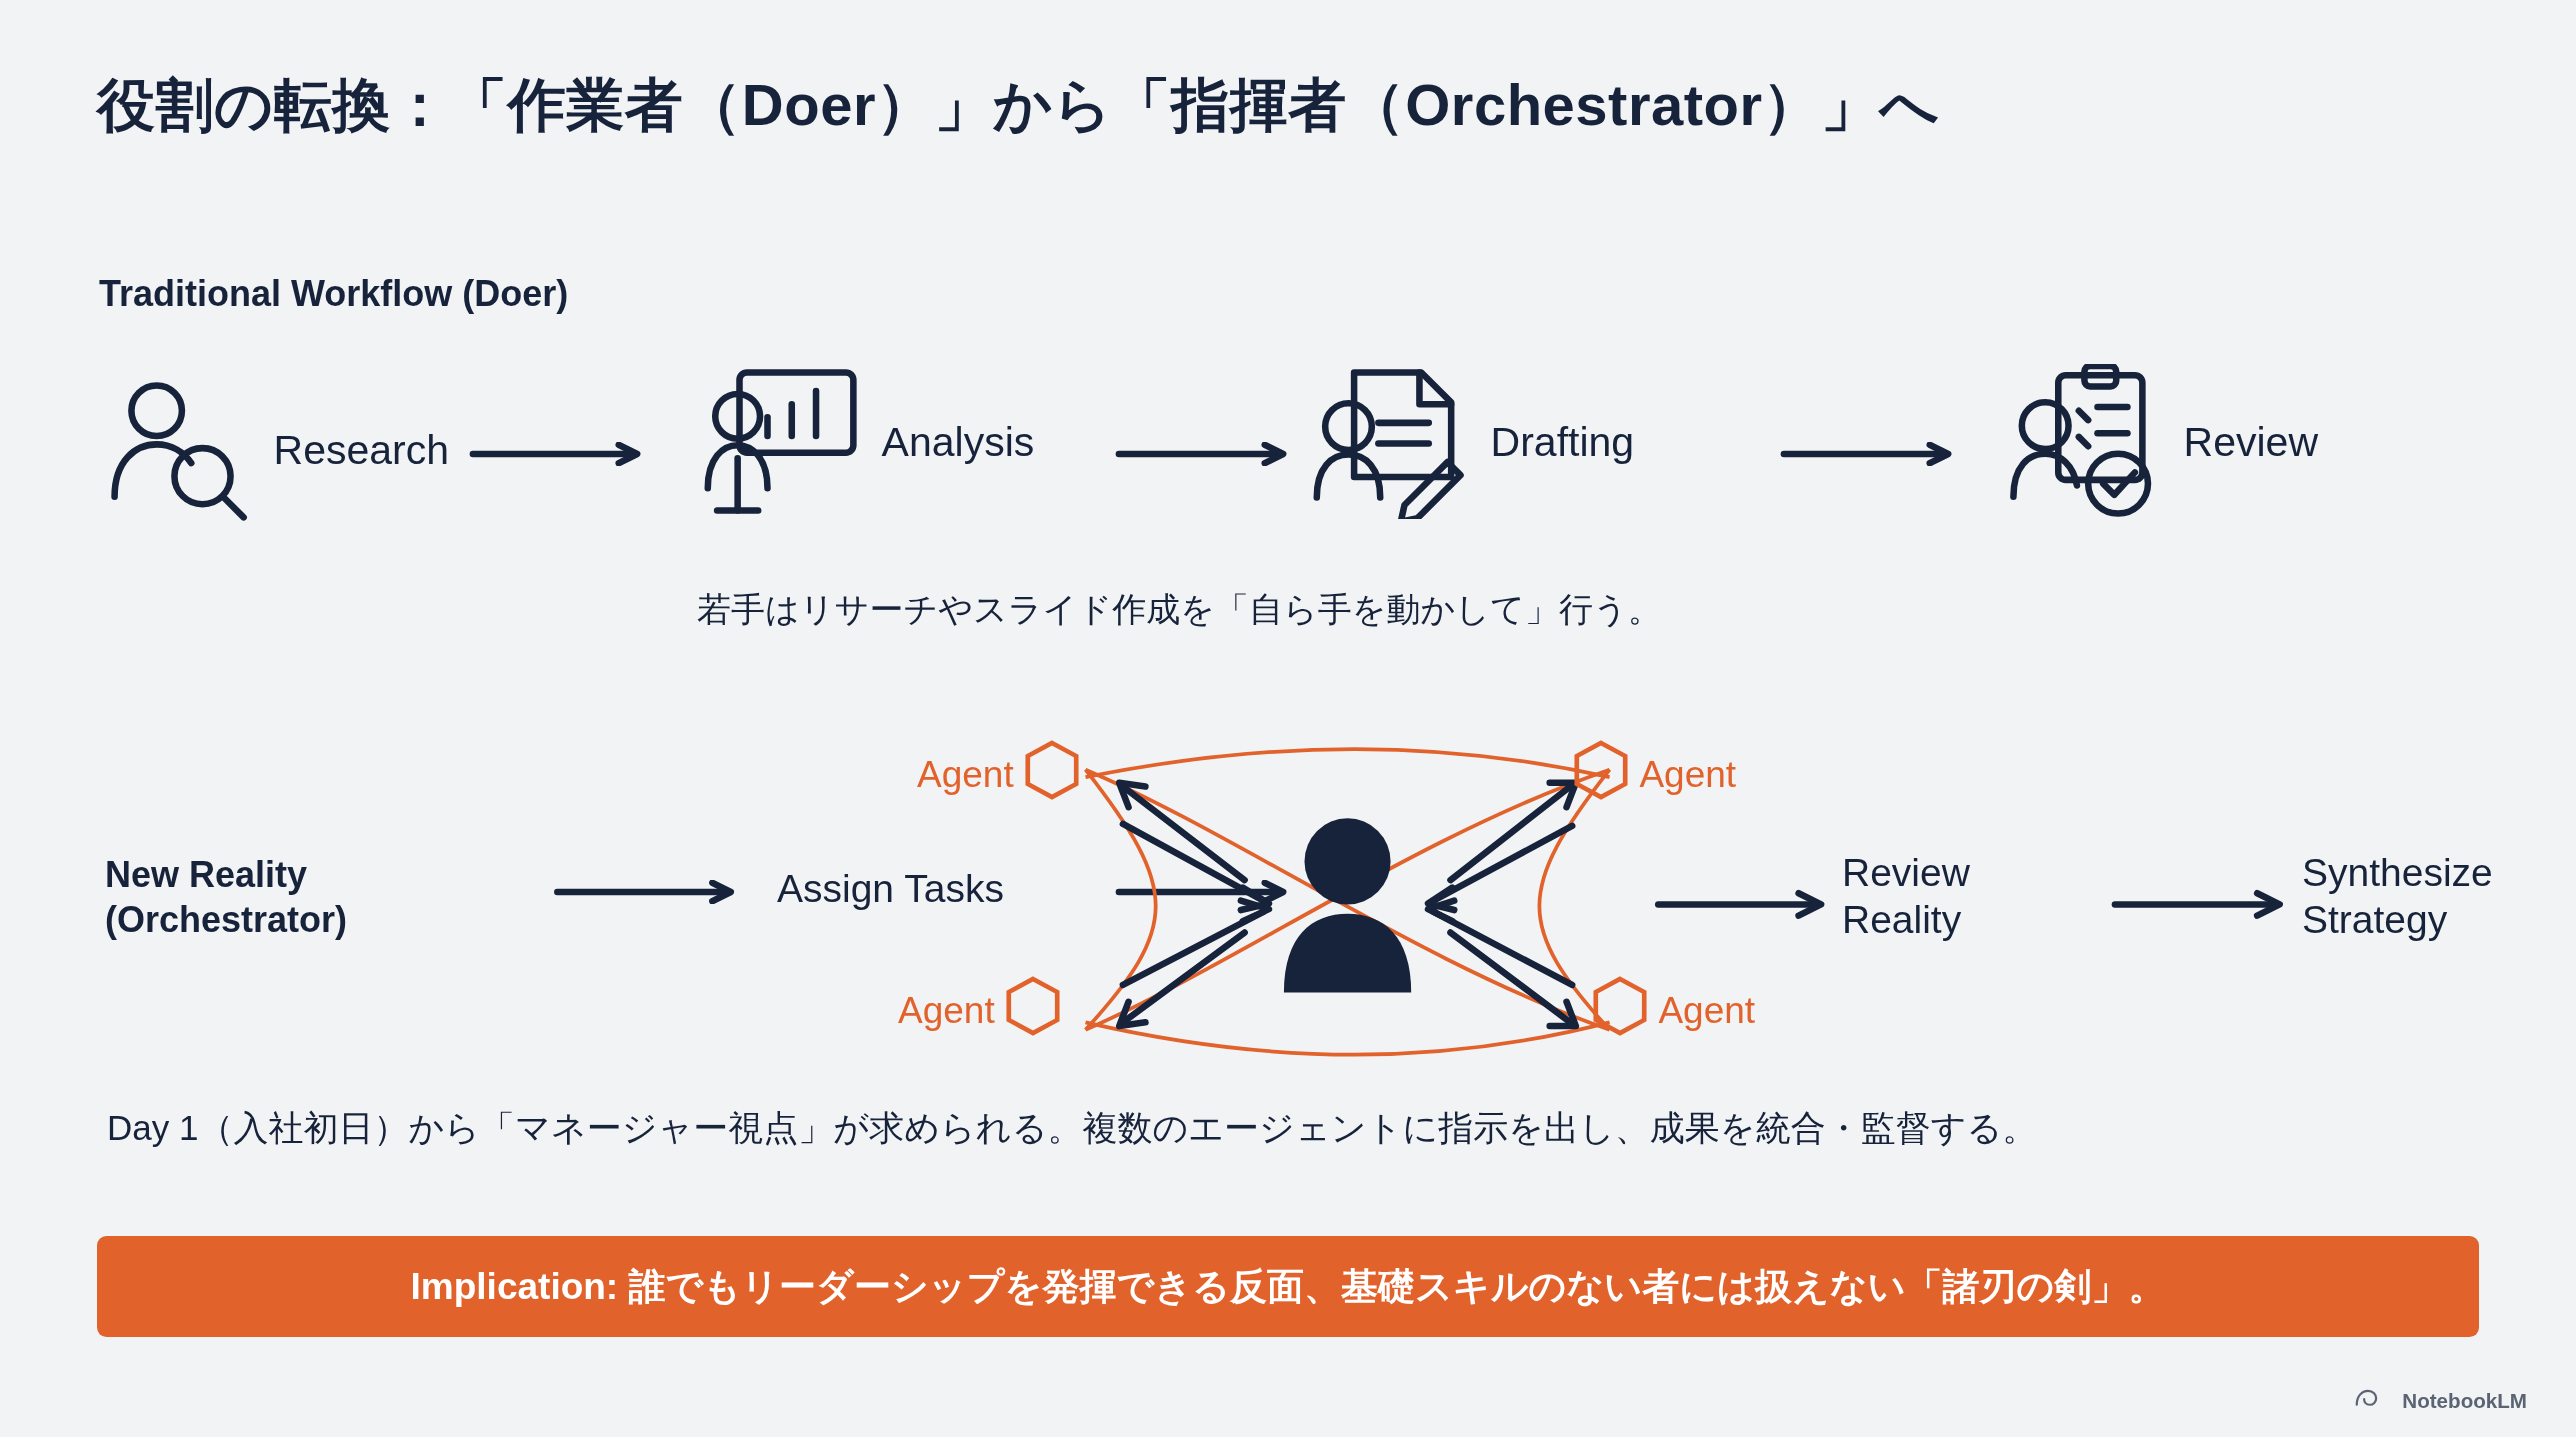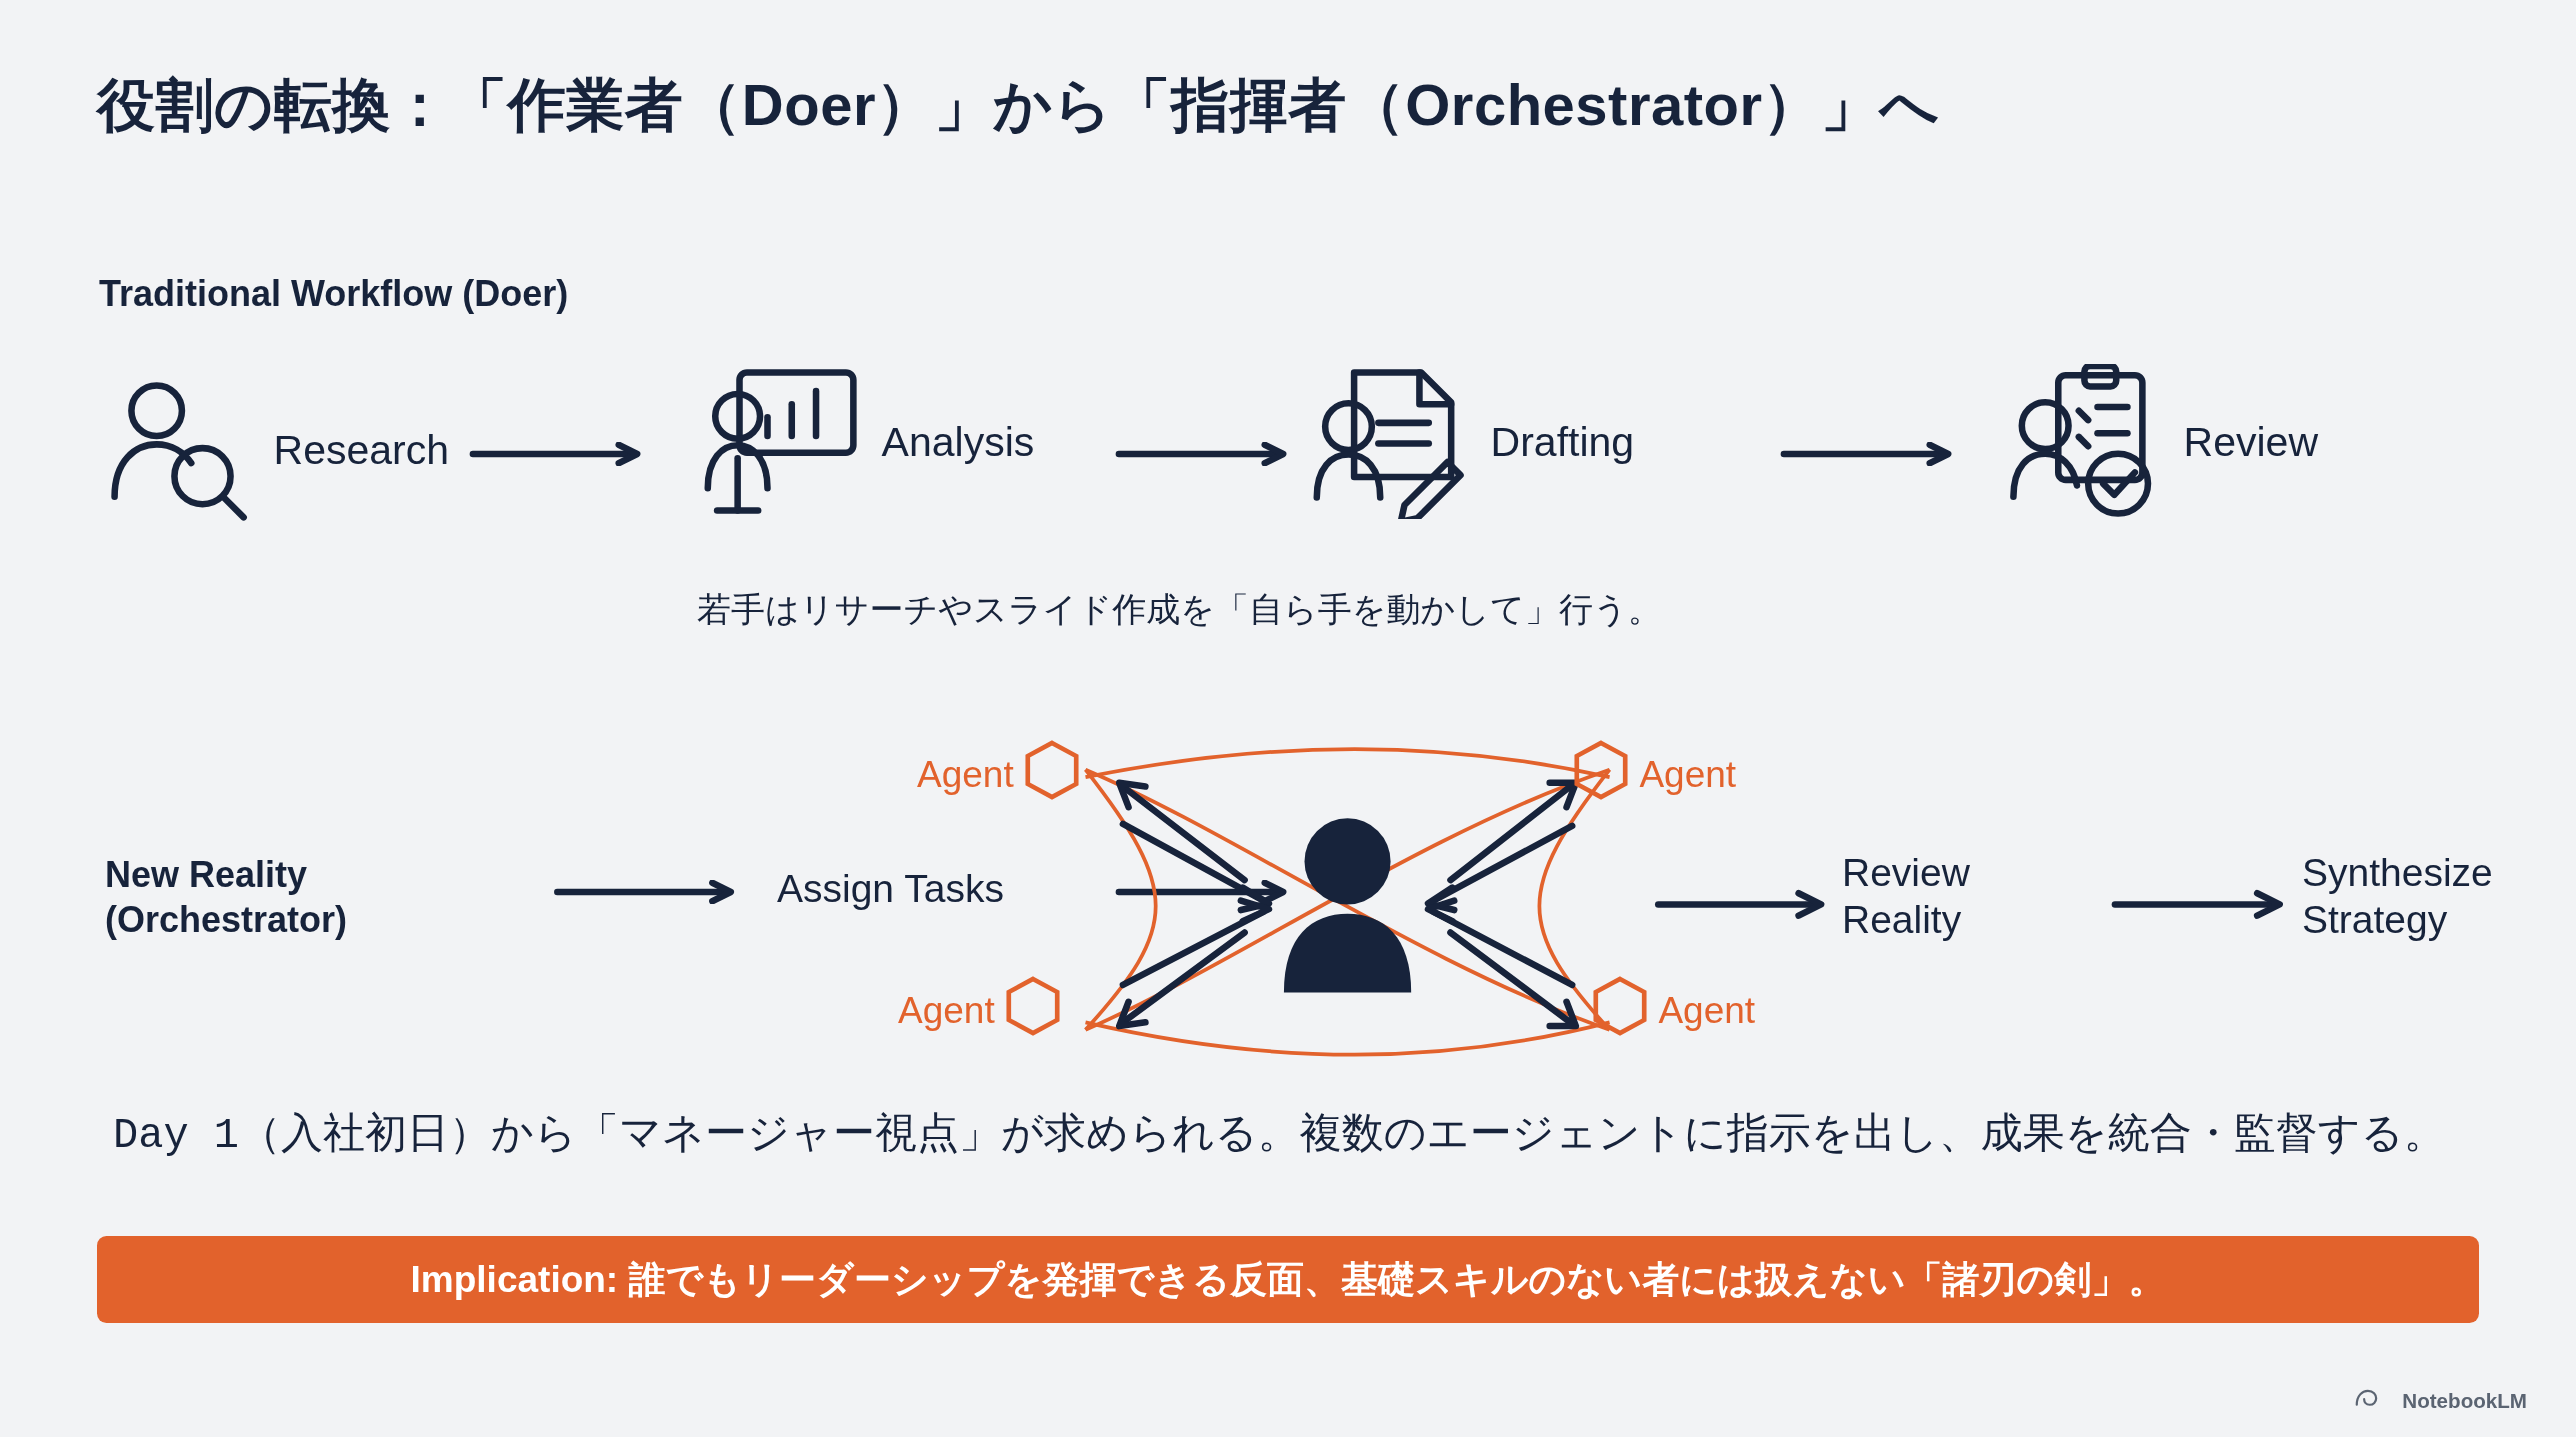--- a/index.html
+++ b/index.html
@@ -81,24 +81,23 @@
     position: absolute;
     font-size: 34px;
     color: #17233b;
     white-space: nowrap;
   }
   #trad-caption {
     left: 697px;
     top: 587px;
   }
   #new-caption {
-    left: 113px;
+    left: 107px;
     top: 1105px;
-    font-size: 42px;
-    font-family: Liberation Mono, monospace;
+    font-size: 35px;
   }
 
   .orch-area {
     position: absolute;
     left: 524px;
     top: 721px;
     width: 1984px;
     height: 365px;
   }
 
@@ -119,21 +118,21 @@
     text-align: center;
     line-height: 1.2;
     white-space: nowrap;
   }
 
   .implication {
     position: absolute;
     left: 97px;
     top: 1236px;
     width: 2382px;
-    height: 87px;
+    height: 101px;
     background: #e2622c;
     border-radius: 9.4px;
     display: flex;
     align-items: center;
     justify-content: center;
   }
   .implication .imp-text {
     color: #ffffff;
     font-size: 37px;
     font-weight: 700;

